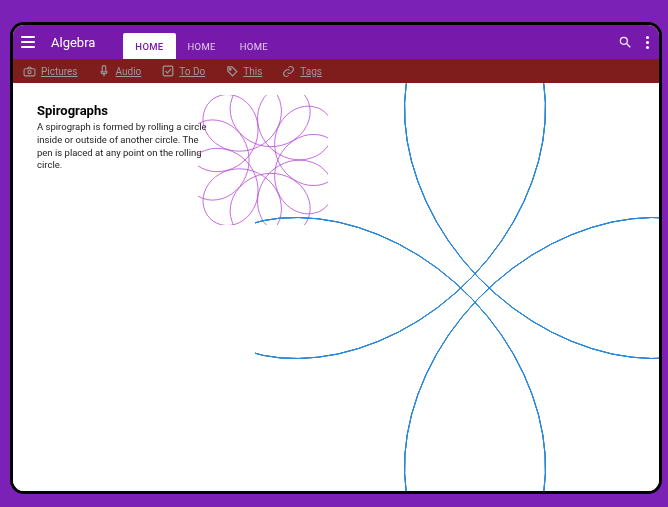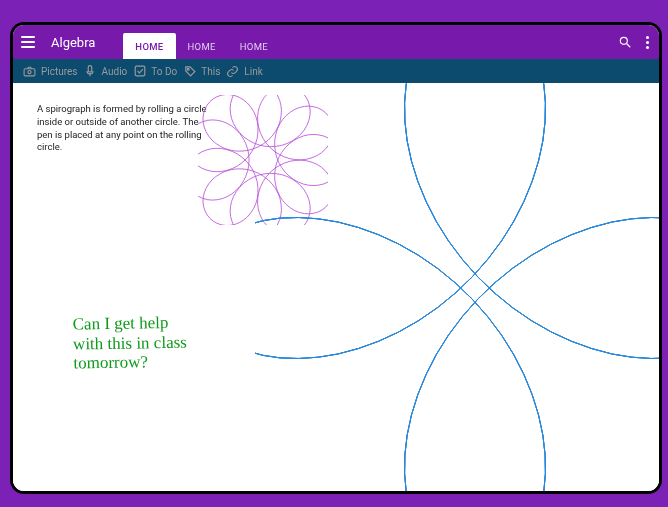--- a/index.html
+++ b/index.html
@@ -25,22 +25,22 @@
   .page-title { font-size: 13px; font-weight:400; margin-right: 28px; }
   .tabs { display:flex; align-items:flex-end; height:100%; }
   .tab { padding: 0 12px; height: 26px; display:flex; align-items:center; font-size:9.5px; letter-spacing:.3px; cursor:pointer; color:#e3cdf0; }
   .tab.active { background:#fff; color:#7719aa; border-radius:2px 2px 0 0; height:26px; font-weight:500; }
   .header-right { margin-left:auto; display:flex; align-items:center; gap:14px; }
   .search-icon svg, .more-icon svg { display:block; }
   .more-icon { display:flex; flex-direction:column; gap:2px; padding-right:2px;}
   .more-icon span { width:3px; height:3px; border-radius:50%; background:#fff; }
 
   .toolbar {
-    background:#0c4a6e; height:24px; display:flex; align-items:center; padding:0 10px;
-    gap:6px; font-size:10px; color:#9a9a9a;
+    background:#7f1d1d; height:24px; display:flex; align-items:center; padding:0 10px;
+    gap:20px; font-size:10px; color:#9a9a9a;text-decoration:underline;
   }
   .tool { display:flex; align-items:center; gap:5px; cursor:pointer; }
   .tool-ic { width:13px; height:13px; display:flex; align-items:center; justify-content:center; }
 
   .canvas { flex:1; position:relative; background:#fff; overflow:hidden; }
   .text-block { position:absolute; left:24px; top:20px; width:170px; }
   .text-block h3 { font-size:13px; font-weight:700; margin-bottom:3px; color:#000; }
   .text-block p { font-size:9.5px; line-height:1.35; color:#222; }
 
   .spiro-big { position:absolute; left:242px; top:-15px; pointer-events:none; }
@@ -124,41 +124,37 @@
             </svg>
         </div>
         <span>This</span>
       </div>
       <div class="tool">
         <div class="tool-ic">
           <svg width="13" height="13" viewBox="0 0 24 24" fill="none" stroke="#9a9a9a" stroke-width="2">
               <path d="M10 14a5 5 0 007 0l3-3a5 5 0 00-7-7l-1 1M14 10a5 5 0 00-7 0l-3 3a5 5 0 007 7l1-1"></path>
             </svg>
         </div>
-        <span>Link</span>
+        <span>Tags</span>
       </div>
     </div>
 
     <div class="canvas">
 
       <div class="text-block">
+        <h3>Spirographs</h3>
         <p>A spirograph is formed by rolling a circle inside or outside of another circle. The pen is placed at any point on the rolling circle.</p>
       </div>
 
       <svg class="spiro-small" id="ssm" width="130" height="130" viewBox="-70 -70 140 140">
           <path d="M85.0 0.0 L84.6 -4.7 L83.3 -9.2 L81.1 -13.5 L78.2 -17.4 L74.6 -20.8 L70.4 -23.6 L65.6 -25.7 L60.4 -27.0 L55.0 -27.5 L49.4 -27.2 L43.8 -26.0 L38.3 -23.9 L33.1 -21.0 L28.2 -17.4 L23.9 -13.1 L20.1 -8.1 L17.0 -2.7 L14.7 3.1 L13.2 9.2 L12.6 15.5 L12.7 21.7 L13.8 27.8 L15.6 33.6 L18.2 39.0 L21.4 43.9 L25.3 48.2 L29.7 51.8 L34.4 54.6 L39.4 56.6 L44.6 57.7 L49.7 58.0 L54.6 57.4 L59.3 56.0 L63.6 53.8 L67.4 50.9 L70.5 47.4 L73.0 43.3 L74.6 38.9 L75.5 34.2 L75.5 29.4 L74.6 24.5 L72.8 19.8 L70.2 15.4 L66.8 11.3 L62.8 7.7 L58.1 4.7 L52.9 2.5 L47.3 0.9 L41.4 0.2 L35.4 0.4 L29.3 1.3 L23.4 3.2 L17.8 5.8 L12.5 9.2 L7.7 13.3 L3.6 18.0 L0.1 23.1 L-2.6 28.7 L-4.5 34.5 L-5.6 40.5 L-5.8 46.4 L-5.2 52.2 L-3.7 57.7 L-1.5 62.8 L1.4 67.4 L4.9 71.4 L8.9 74.6 L13.3 77.1 L17.9 78.8 L22.7 79.6 L27.5 79.5 L32.1 78.5 L36.5 76.8 L40.4 74.2 L43.9 70.9 L46.7 67.1 L48.9 62.7 L50.2 57.9 L50.8 52.8 L50.5 47.6 L49.3 42.3 L47.2 37.2 L44.4 32.3 L40.8 27.9 L36.4 23.9 L31.5 20.5 L26.0 17.8 L20.2 15.8 L14.1 14.7 L7.8 14.4 L1.6 14.9 L-4.5 16.3 L-10.4 18.5 L-15.9 21.5 L-20.8 25.1 L-25.2 29.3 L-28.8 34.1 L-31.7 39.2 L-33.8 44.5 L-35.0 50.0 L-35.4 55.5 L-34.9 60.8 L-33.5 65.8 L-31.5 70.5 L-28.7 74.6 L-25.3 78.1 L-21.4 80.9 L-17.1 82.9 L-12.5 84.1 L-7.8 84.4 L-3.1 83.8 L1.4 82.4 L5.8 80.1 L9.7 77.1 L13.1 73.4 L15.9 69.0 L18.0 64.1 L19.3 58.8 L19.9 53.3 L19.5 47.6 L18.4 41.8 L16.4 36.2 L13.5 30.9 L9.9 25.9 L5.6 21.4 L0.7 17.6 L-4.7 14.4 L-10.5 12.0 L-16.5 10.3 L-22.7 9.6 L-28.9 9.6 L-34.9 10.5 L-40.7 12.2 L-46.0 14.7 L-50.9 17.9 L-55.1 21.6 L-58.6 25.9 L-61.4 30.5 L-63.3 35.4 L-64.4 40.5 L-64.6 45.5 L-63.9 50.3 L-62.4 54.9 L-60.2 59.1 L-57.2 62.8 L-53.6 65.8 L-49.5 68.2 L-45.0 69.7 L-40.3 70.5 L-35.4 70.4 L-30.4 69.4 L-25.6 67.5 L-21.1 64.8 L-16.9 61.4 L-13.3 57.2 L-10.2 52.4 L-7.8 47.2 L-6.2 41.5 L-5.4 35.5 L-5.5 29.4 L-6.3 23.3 L-8.1 17.3 L-10.6 11.6 L-13.9 6.2 L-17.9 1.4 L-22.5 -2.9 L-27.5 -6.4 L-33.0 -9.2 L-38.7 -11.2 L-44.6 -12.3 L-50.4 -12.6 L-56.1 -12.0 L-61.5 -10.6 L-66.5 -8.5 L-70.9 -5.6 L-74.8 -2.2 L-78.0 1.8 L-80.3 6.1 L-81.9 10.7 L-82.6 15.5 L-82.4 20.2 L-81.3 24.8 L-79.4 29.1 L-76.7 33.0 L-73.4 36.4 L-69.4 39.2 L-64.9 41.3 L-59.9 42.7 L-54.7 43.2 L-49.4 42.8 L-44.0 41.6 L-38.8 39.6 L-33.8 36.7 L-29.2 33.0 L-25.1 28.7 L-21.6 23.7 L-18.8 18.2 L-16.7 12.4 L-15.4 6.3 L-15.0 0.0 L-15.4 -6.3 L-16.7 -12.4 L-18.8 -18.2 L-21.6 -23.7 L-25.1 -28.7 L-29.2 -33.0 L-33.8 -36.7 L-38.8 -39.6 L-44.0 -41.6 L-49.4 -42.8 L-54.7 -43.2 L-59.9 -42.7 L-64.9 -41.3 L-69.4 -39.2 L-73.4 -36.4 L-76.7 -33.0 L-79.4 -29.1 L-81.3 -24.8 L-82.4 -20.2 L-82.6 -15.5 L-81.9 -10.7 L-80.3 -6.1 L-78.0 -1.8 L-74.8 2.2 L-70.9 5.6 L-66.5 8.5 L-61.5 10.6 L-56.1 12.0 L-50.4 12.6 L-44.6 12.3 L-38.7 11.2 L-33.0 9.2 L-27.5 6.4 L-22.5 2.9 L-17.9 -1.4 L-13.9 -6.2 L-10.6 -11.6 L-8.1 -17.3 L-6.3 -23.3 L-5.5 -29.4 L-5.4 -35.5 L-6.2 -41.5 L-7.8 -47.2 L-10.2 -52.4 L-13.3 -57.2 L-16.9 -61.4 L-21.1 -64.8 L-25.6 -67.5 L-30.4 -69.4 L-35.4 -70.4 L-40.3 -70.5 L-45.0 -69.7 L-49.5 -68.2 L-53.6 -65.8 L-57.2 -62.8 L-60.2 -59.1 L-62.4 -54.9 L-63.9 -50.3 L-64.6 -45.5 L-64.4 -40.5 L-63.3 -35.4 L-61.4 -30.5 L-58.6 -25.9 L-55.1 -21.6 L-50.9 -17.9 L-46.0 -14.7 L-40.7 -12.2 L-34.9 -10.5 L-28.9 -9.6 L-22.7 -9.6 L-16.5 -10.3 L-10.5 -12.0 L-4.7 -14.4 L0.7 -17.6 L5.6 -21.4 L9.9 -25.9 L13.5 -30.9 L16.4 -36.2 L18.4 -41.8 L19.5 -47.6 L19.9 -53.3 L19.3 -58.8 L18.0 -64.1 L15.9 -69.0 L13.1 -73.4 L9.7 -77.1 L5.8 -80.1 L1.4 -82.4 L-3.1 -83.8 L-7.8 -84.4 L-12.5 -84.1 L-17.1 -82.9 L-21.4 -80.9 L-25.3 -78.1 L-28.7 -74.6 L-31.5 -70.5 L-33.5 -65.8 L-34.9 -60.8 L-35.4 -55.5 L-35.0 -50.0 L-33.8 -44.5 L-31.7 -39.2 L-28.8 -34.1 L-25.2 -29.3 L-20.8 -25.1 L-15.9 -21.5 L-10.4 -18.5 L-4.5 -16.3 L1.6 -14.9 L7.8 -14.4 L14.1 -14.7 L20.2 -15.8 L26.0 -17.8 L31.5 -20.5 L36.4 -23.9 L40.8 -27.9 L44.4 -32.3 L47.2 -37.2 L49.3 -42.3 L50.5 -47.6 L50.8 -52.8 L50.2 -57.9 L48.9 -62.7 L46.7 -67.1 L43.9 -70.9 L40.4 -74.2 L36.5 -76.8 L32.1 -78.5 L27.5 -79.5 L22.7 -79.6 L17.9 -78.8 L13.3 -77.1 L8.9 -74.6 L4.9 -71.4 L1.4 -67.4 L-1.5 -62.8 L-3.7 -57.7 L-5.2 -52.2 L-5.8 -46.4 L-5.6 -40.5 L-4.5 -34.5 L-2.6 -28.7 L0.1 -23.1 L3.6 -18.0 L7.7 -13.3 L12.5 -9.2 L17.8 -5.8 L23.4 -3.2 L29.3 -1.3 L35.4 -0.4 L41.4 -0.2 L47.3 -0.9 L52.9 -2.5 L58.1 -4.7 L62.8 -7.7 L66.8 -11.3 L70.2 -15.4 L72.8 -19.8 L74.6 -24.5 L75.5 -29.4 L75.5 -34.2 L74.6 -38.9 L73.0 -43.3 L70.5 -47.4 L67.4 -50.9 L63.6 -53.8 L59.3 -56.0 L54.6 -57.4 L49.7 -58.0 L44.6 -57.7 L39.4 -56.6 L34.4 -54.6 L29.7 -51.8 L25.3 -48.2 L21.4 -43.9 L18.2 -39.0 L15.6 -33.6 L13.8 -27.8 L12.7 -21.7 L12.6 -15.5 L13.2 -9.2 L14.7 -3.1 L17.0 2.7 L20.1 8.1 L23.9 13.1 L28.2 17.4 L33.1 21.0 L38.3 23.9 L43.8 26.0 L49.4 27.2 L55.0 27.5 L60.4 27.0 L65.6 25.7 L70.4 23.6 L74.6 20.8 L78.2 17.4 L81.1 13.5 L83.3 9.2 L84.6 4.7 L85.0 0.0" fill="none" stroke="#b84fd8" stroke-width="0.9"></path>
         </svg>
 
       <svg class="spiro-big" id="sbg" width="440" height="440" viewBox="-225 -225 450 450">
           <path d="M290.0 0.0 L288.8 -11.3 L285.1 -22.3 L279.0 -32.7 L270.6 -42.4 L260.0 -51.1 L247.3 -58.5 L232.8 -64.5 L216.7 -68.9 L199.1 -71.5 L180.3 -72.1 L160.6 -70.8 L140.2 -67.5 L119.5 -62.0 L98.7 -54.5 L78.1 -45.0 L57.9 -33.5 L38.5 -20.2 L20.1 -5.2 L2.9 11.3 L-12.9 29.2 L-27.1 48.1 L-39.5 67.9 L-50.0 88.4 L-58.5 109.1 L-65.0 129.9 L-69.4 150.5 L-71.7 170.5 L-72.0 189.8 L-70.4 208.0 L-66.9 224.9 L-61.7 240.3 L-55.0 253.9 L-46.9 265.5 L-37.7 275.1 L-27.6 282.3 L-16.8 287.2 L-5.6 289.7 L5.6 289.7 L16.8 287.2 L27.6 282.3 L37.7 275.1 L46.9 265.5 L55.0 253.9 L61.7 240.3 L66.9 224.9 L70.4 208.0 L72.0 189.8 L71.7 170.5 L69.4 150.5 L65.0 129.9 L58.5 109.1 L50.0 88.4 L39.5 67.9 L27.1 48.1 L12.9 29.2 L-2.9 11.3 L-20.1 -5.2 L-38.5 -20.2 L-57.9 -33.5 L-78.1 -45.0 L-98.7 -54.5 L-119.5 -62.0 L-140.2 -67.5 L-160.6 -70.8 L-180.3 -72.1 L-199.1 -71.5 L-216.7 -68.9 L-232.8 -64.5 L-247.3 -58.5 L-260.0 -51.1 L-270.6 -42.4 L-279.0 -32.7 L-285.1 -22.3 L-288.8 -11.3 L-290.0 -0.0 L-288.8 11.3 L-285.1 22.3 L-279.0 32.7 L-270.6 42.4 L-260.0 51.1 L-247.3 58.5 L-232.8 64.5 L-216.7 68.9 L-199.1 71.5 L-180.3 72.1 L-160.6 70.8 L-140.2 67.5 L-119.5 62.0 L-98.7 54.5 L-78.1 45.0 L-57.9 33.5 L-38.5 20.2 L-20.1 5.2 L-2.9 -11.3 L12.9 -29.2 L27.1 -48.1 L39.5 -67.9 L50.0 -88.4 L58.5 -109.1 L65.0 -129.9 L69.4 -150.5 L71.7 -170.5 L72.0 -189.8 L70.4 -208.0 L66.9 -224.9 L61.7 -240.3 L55.0 -253.9 L46.9 -265.5 L37.7 -275.1 L27.6 -282.3 L16.8 -287.2 L5.6 -289.7 L-5.6 -289.7 L-16.8 -287.2 L-27.6 -282.3 L-37.7 -275.1 L-46.9 -265.5 L-55.0 -253.9 L-61.7 -240.3 L-66.9 -224.9 L-70.4 -208.0 L-72.0 -189.8 L-71.7 -170.5 L-69.4 -150.5 L-65.0 -129.9 L-58.5 -109.1 L-50.0 -88.4 L-39.5 -67.9 L-27.1 -48.1 L-12.9 -29.2 L2.9 -11.3 L20.1 5.2 L38.5 20.2 L57.9 33.5 L78.1 45.0 L98.7 54.5 L119.5 62.0 L140.2 67.5 L160.6 70.8 L180.3 72.1 L199.1 71.5 L216.7 68.9 L232.8 64.5 L247.3 58.5 L260.0 51.1 L270.6 42.4 L279.0 32.7 L285.1 22.3 L288.8 11.3 L290.0 0.0 L288.8 -11.3 L285.1 -22.3 L279.0 -32.7 L270.6 -42.4 L260.0 -51.1 L247.3 -58.5 L232.8 -64.5 L216.7 -68.9 L199.1 -71.5 L180.3 -72.1 L160.6 -70.8 L140.2 -67.5 L119.5 -62.0 L98.7 -54.5 L78.1 -45.0 L57.9 -33.5 L38.5 -20.2 L20.1 -5.2 L2.9 11.3 L-12.9 29.2 L-27.1 48.1 L-39.5 67.9 L-50.0 88.4 L-58.5 109.1 L-65.0 129.9 L-69.4 150.5 L-71.7 170.5 L-72.0 189.8 L-70.4 208.0 L-66.9 224.9 L-61.7 240.3 L-55.0 253.9 L-46.9 265.5 L-37.7 275.1 L-27.6 282.3 L-16.8 287.2 L-5.6 289.7 L5.6 289.7 L16.8 287.2 L27.6 282.3 L37.7 275.1 L46.9 265.5 L55.0 253.9 L61.7 240.3 L66.9 224.9 L70.4 208.0 L72.0 189.8 L71.7 170.5 L69.4 150.5 L65.0 129.9 L58.5 109.1 L50.0 88.4 L39.5 67.9 L27.1 48.1 L12.9 29.2 L-2.9 11.3 L-20.1 -5.2 L-38.5 -20.2 L-57.9 -33.5 L-78.1 -45.0 L-98.7 -54.5 L-119.5 -62.0 L-140.2 -67.5 L-160.6 -70.8 L-180.3 -72.1 L-199.1 -71.5 L-216.7 -68.9 L-232.8 -64.5 L-247.3 -58.5 L-260.0 -51.1 L-270.6 -42.4 L-279.0 -32.7 L-285.1 -22.3 L-288.8 -11.3 L-290.0 -0.0 L-288.8 11.3 L-285.1 22.3 L-279.0 32.7 L-270.6 42.4 L-260.0 51.1 L-247.3 58.5 L-232.8 64.5 L-216.7 68.9 L-199.1 71.5 L-180.3 72.1 L-160.6 70.8 L-140.2 67.5 L-119.5 62.0 L-98.7 54.5 L-78.1 45.0 L-57.9 33.5 L-38.5 20.2 L-20.1 5.2 L-2.9 -11.3 L12.9 -29.2 L27.1 -48.1 L39.5 -67.9 L50.0 -88.4 L58.5 -109.1 L65.0 -129.9 L69.4 -150.5 L71.7 -170.5 L72.0 -189.8 L70.4 -208.0 L66.9 -224.9 L61.7 -240.3 L55.0 -253.9 L46.9 -265.5 L37.7 -275.1 L27.6 -282.3 L16.8 -287.2 L5.6 -289.7 L-5.6 -289.7 L-16.8 -287.2 L-27.6 -282.3 L-37.7 -275.1 L-46.9 -265.5 L-55.0 -253.9 L-61.7 -240.3 L-66.9 -224.9 L-70.4 -208.0 L-72.0 -189.8 L-71.7 -170.5 L-69.4 -150.5 L-65.0 -129.9 L-58.5 -109.1 L-50.0 -88.4 L-39.5 -67.9 L-27.1 -48.1 L-12.9 -29.2 L2.9 -11.3 L20.1 5.2 L38.5 20.2 L57.9 33.5 L78.1 45.0 L98.7 54.5 L119.5 62.0 L140.2 67.5 L160.6 70.8 L180.3 72.1 L199.1 71.5 L216.7 68.9 L232.8 64.5 L247.3 58.5 L260.0 51.1 L270.6 42.4 L279.0 32.7 L285.1 22.3 L288.8 11.3 L290.0 0.0 L288.8 -11.3 L285.1 -22.3 L279.0 -32.7 L270.6 -42.4 L260.0 -51.1 L247.3 -58.5 L232.8 -64.5 L216.7 -68.9 L199.1 -71.5 L180.3 -72.1 L160.6 -70.8 L140.2 -67.5 L119.5 -62.0 L98.7 -54.5 L78.1 -45.0 L57.9 -33.5 L38.5 -20.2 L20.1 -5.2 L2.9 11.3 L-12.9 29.2 L-27.1 48.1 L-39.5 67.9 L-50.0 88.4 L-58.5 109.1 L-65.0 129.9 L-69.4 150.5 L-71.7 170.5 L-72.0 189.8 L-70.4 208.0 L-66.9 224.9 L-61.7 240.3 L-55.0 253.9 L-46.9 265.5 L-37.7 275.1 L-27.6 282.3 L-16.8 287.2 L-5.6 289.7 L5.6 289.7 L16.8 287.2 L27.6 282.3 L37.7 275.1 L46.9 265.5 L55.0 253.9 L61.7 240.3 L66.9 224.9 L70.4 208.0 L72.0 189.8 L71.7 170.5 L69.4 150.5 L65.0 129.9 L58.5 109.1 L50.0 88.4 L39.5 67.9 L27.1 48.1 L12.9 29.2 L-2.9 11.3 L-20.1 -5.2 L-38.5 -20.2 L-57.9 -33.5 L-78.1 -45.0 L-98.7 -54.5 L-119.5 -62.0 L-140.2 -67.5 L-160.6 -70.8 L-180.3 -72.1 L-199.1 -71.5 L-216.7 -68.9 L-232.8 -64.5 L-247.3 -58.5 L-260.0 -51.1 L-270.6 -42.4 L-279.0 -32.7 L-285.1 -22.3 L-288.8 -11.3 L-290.0 -0.0 L-288.8 11.3 L-285.1 22.3 L-279.0 32.7 L-270.6 42.4 L-260.0 51.1 L-247.3 58.5 L-232.8 64.5 L-216.7 68.9 L-199.1 71.5 L-180.3 72.1 L-160.6 70.8 L-140.2 67.5 L-119.5 62.0 L-98.7 54.5 L-78.1 45.0 L-57.9 33.5 L-38.5 20.2 L-20.1 5.2 L-2.9 -11.3 L12.9 -29.2 L27.1 -48.1 L39.5 -67.9 L50.0 -88.4 L58.5 -109.1 L65.0 -129.9 L69.4 -150.5 L71.7 -170.5 L72.0 -189.8 L70.4 -208.0 L66.9 -224.9 L61.7 -240.3 L55.0 -253.9 L46.9 -265.5 L37.7 -275.1 L27.6 -282.3 L16.8 -287.2 L5.6 -289.7 L-5.6 -289.7 L-16.8 -287.2 L-27.6 -282.3 L-37.7 -275.1 L-46.9 -265.5 L-55.0 -253.9 L-61.7 -240.3 L-66.9 -224.9 L-70.4 -208.0 L-72.0 -189.8 L-71.7 -170.5 L-69.4 -150.5 L-65.0 -129.9 L-58.5 -109.1 L-50.0 -88.4 L-39.5 -67.9 L-27.1 -48.1 L-12.9 -29.2 L2.9 -11.3 L20.1 5.2 L38.5 20.2 L57.9 33.5 L78.1 45.0 L98.7 54.5 L119.5 62.0 L140.2 67.5 L160.6 70.8 L180.3 72.1 L199.1 71.5 L216.7 68.9 L232.8 64.5 L247.3 58.5 L260.0 51.1 L270.6 42.4 L279.0 32.7 L285.1 22.3 L288.8 11.3 L290.0 0.0 L288.8 -11.3 L285.1 -22.3 L279.0 -32.7 L270.6 -42.4 L260.0 -51.1 L247.3 -58.5 L232.8 -64.5 L216.7 -68.9 L199.1 -71.5 L180.3 -72.1 L160.6 -70.8 L140.2 -67.5 L119.5 -62.0 L98.7 -54.5 L78.1 -45.0 L57.9 -33.5 L38.5 -20.2 L20.1 -5.2 L2.9 11.3 L-12.9 29.2 L-27.1 48.1 L-39.5 67.9 L-50.0 88.4 L-58.5 109.1 L-65.0 129.9 L-69.4 150.5 L-71.7 170.5 L-72.0 189.8 L-70.4 208.0 L-66.9 224.9 L-61.7 240.3 L-55.0 253.9 L-46.9 265.5 L-37.7 275.1 L-27.6 282.3 L-16.8 287.2 L-5.6 289.7 L5.6 289.7 L16.8 287.2 L27.6 282.3 L37.7 275.1 L46.9 265.5 L55.0 253.9 L61.7 240.3 L66.9 224.9 L70.4 208.0 L72.0 189.8 L71.7 170.5 L69.4 150.5 L65.0 129.9 L58.5 109.1 L50.0 88.4 L39.5 67.9 L27.1 48.1 L12.9 29.2 L-2.9 11.3 L-20.1 -5.2 L-38.5 -20.2 L-57.9 -33.5 L-78.1 -45.0 L-98.7 -54.5 L-119.5 -62.0 L-140.2 -67.5 L-160.6 -70.8 L-180.3 -72.1 L-199.1 -71.5 L-216.7 -68.9 L-232.8 -64.5 L-247.3 -58.5 L-260.0 -51.1 L-270.6 -42.4 L-279.0 -32.7 L-285.1 -22.3 L-288.8 -11.3 L-290.0 0.0 L-288.8 11.3 L-285.1 22.3 L-279.0 32.7 L-270.6 42.4 L-260.0 51.1 L-247.3 58.5 L-232.8 64.5 L-216.7 68.9 L-199.1 71.5 L-180.3 72.1 L-160.6 70.8 L-140.2 67.5 L-119.5 62.0 L-98.7 54.5 L-78.1 45.0 L-57.9 33.5 L-38.5 20.2 L-20.1 5.2 L-2.9 -11.3 L12.9 -29.2 L27.1 -48.1 L39.5 -67.9 L50.0 -88.4 L58.5 -109.1 L65.0 -129.9 L69.4 -150.5 L71.7 -170.5 L72.0 -189.8 L70.4 -208.0 L66.9 -224.9 L61.7 -240.3 L55.0 -253.9 L46.9 -265.5 L37.7 -275.1 L27.6 -282.3 L16.8 -287.2 L5.6 -289.7 L-5.6 -289.7 L-16.8 -287.2 L-27.6 -282.3 L-37.7 -275.1 L-46.9 -265.5 L-55.0 -253.9 L-61.7 -240.3 L-66.9 -224.9 L-70.4 -208.0 L-72.0 -189.8 L-71.7 -170.5 L-69.4 -150.5 L-65.0 -129.9 L-58.5 -109.1 L-50.0 -88.4 L-39.5 -67.9 L-27.1 -48.1 L-12.9 -29.2 L2.9 -11.3 L20.1 5.2 L38.5 20.2 L57.9 33.5 L78.1 45.0 L98.7 54.5 L119.5 62.0 L140.2 67.5 L160.6 70.8 L180.3 72.1 L199.1 71.5 L216.7 68.9 L232.8 64.5 L247.3 58.5 L260.0 51.1 L270.6 42.4 L279.0 32.7 L285.1 22.3 L288.8 11.3 L290.0 0.0" fill="none" stroke="#2b88d9" stroke-width="1"></path>
         </svg>
 
 
-      <div class="ink green-ink">
-        <div class="green-text">Can I get help
-with this in class
-tomorrow?</div>
-      </div>
 
     </div>
 
   </div>
 </div>
 
 </body></html>

